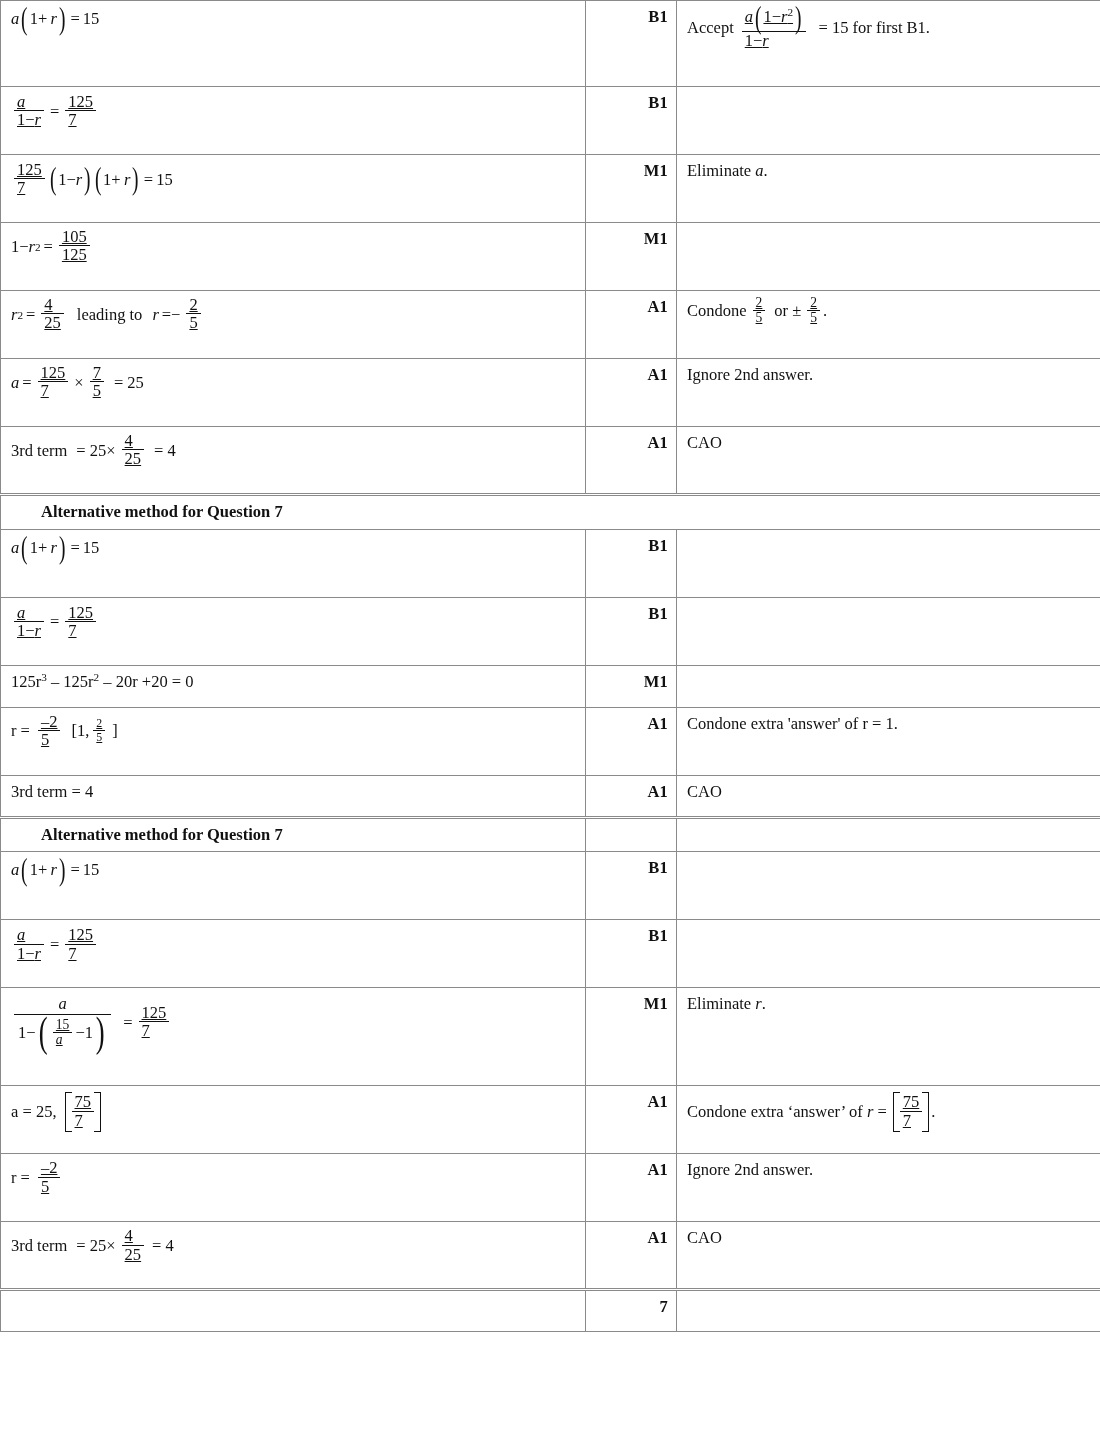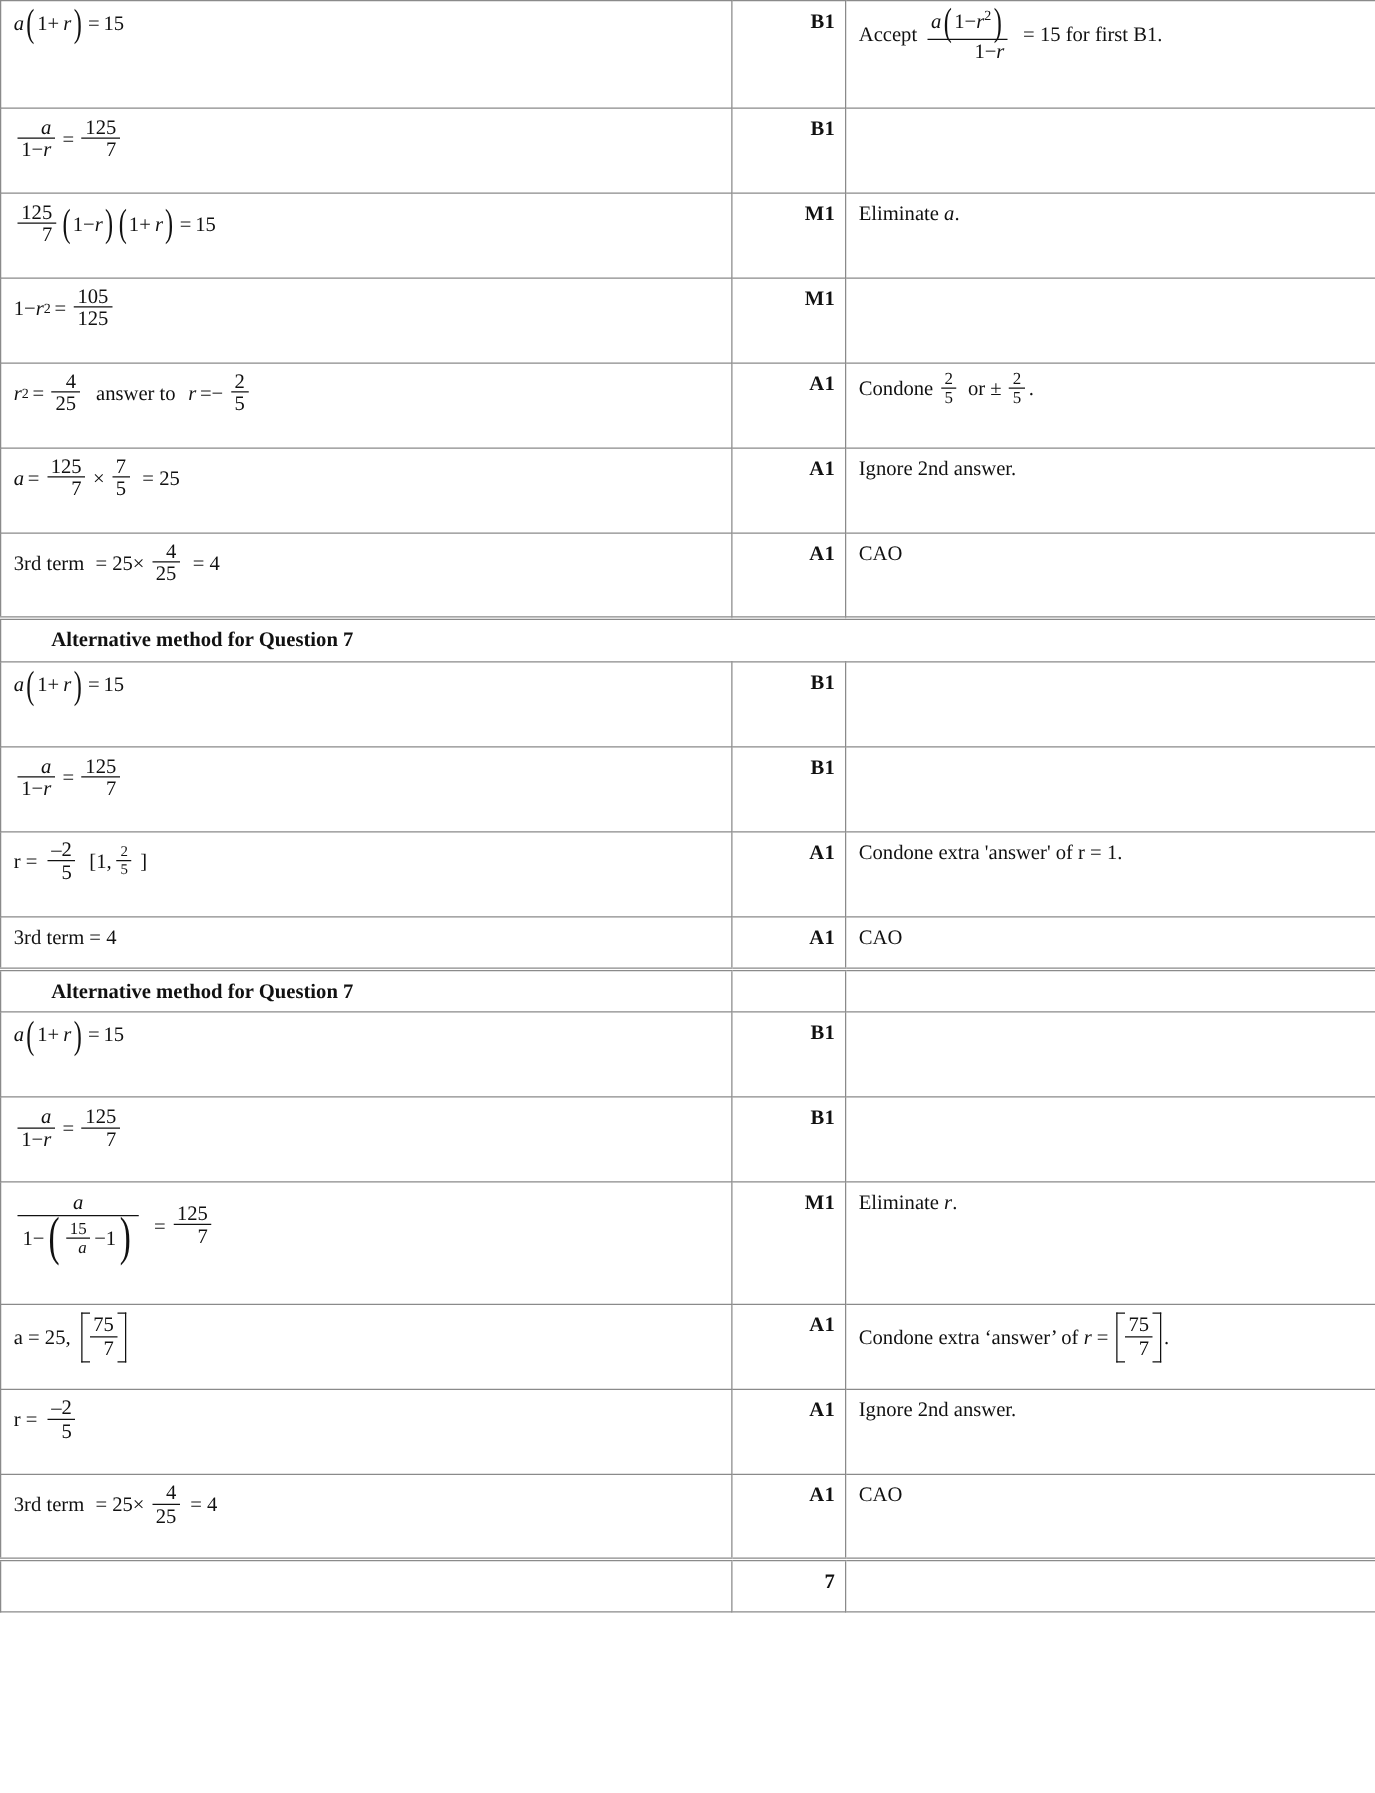--- a/index.html
+++ b/index.html
@@ -54,25 +54,26 @@
   tr.sep-top > td { border-top: 3px double #8a8a8a; padding-left: 40px; }
 
   
   .mi { font-style: italic; }
   .mr { font-style: normal; }
   sup { font-size: .68em; vertical-align: super; line-height: 0; }
 
   .frac {
     display: inline-block;
     vertical-align: middle;
-    text-align: right;
+    text-align: left;
     margin: 0 3px;
     line-height: 1.05;
     position: relative;
     top: -1px;
+    text-decoration: underline;
   }
   .frac > .num { display: block; padding: 0 3px; }
   .frac > .den { display: block; padding: 0 3px; border-top: 1.3px solid #111; }
   .frac.sm { font-size: .82em; }
   .frac.xs { font-size: .72em; }
 
   .paren {
     display: inline-block;
     vertical-align: middle;
     font-size: 1.9em;
@@ -220,21 +221,21 @@
   <tr>
     <td class="work h-mid">
       <span class="eqline">
         <span class="mi">r</span>
               <sup>2</sup>
               <span class="pad">=</span>
         <span class="frac">
                 <span class="num">4</span>
                 <span class="den">25</span>
               </span>
-        <span class="pad" style="margin:0 7px;">answer to</span>
+        <span class="pad" style="margin:0 7px;">leading to</span>
         <span class="mi">r</span>
               <span class="pad">=−</span>
         <span class="frac">
                 <span class="num">2</span>
                 <span class="den">5</span>
               </span>
       </span>
     </td>
     <td class="mark">A1</td>
     <td class="note">
@@ -323,20 +324,27 @@
                 <span class="num">125</span>
                 <span class="den">7</span>
               </span>
       </span>
     </td>
     <td class="mark">B1</td>
     <td class="note"></td>
   </tr>
 
 
+  <tr>
+    <td class="work h-short">
+      <span>125r<sup>3</sup> – 125r<sup>2</sup> – 20r +20 = 0</span>
+    </td>
+    <td class="mark">M1</td>
+    <td class="note"></td>
+  </tr>
 
   <tr>
     <td class="work h-mid">
       <span class="eqline">
         <span>r =</span>
         <span class="frac" style="margin-left:8px;">
                 <span class="num">–2</span>
                 <span class="den">5</span>
               </span>
         <span style="margin-left:8px;">[1,</span>

